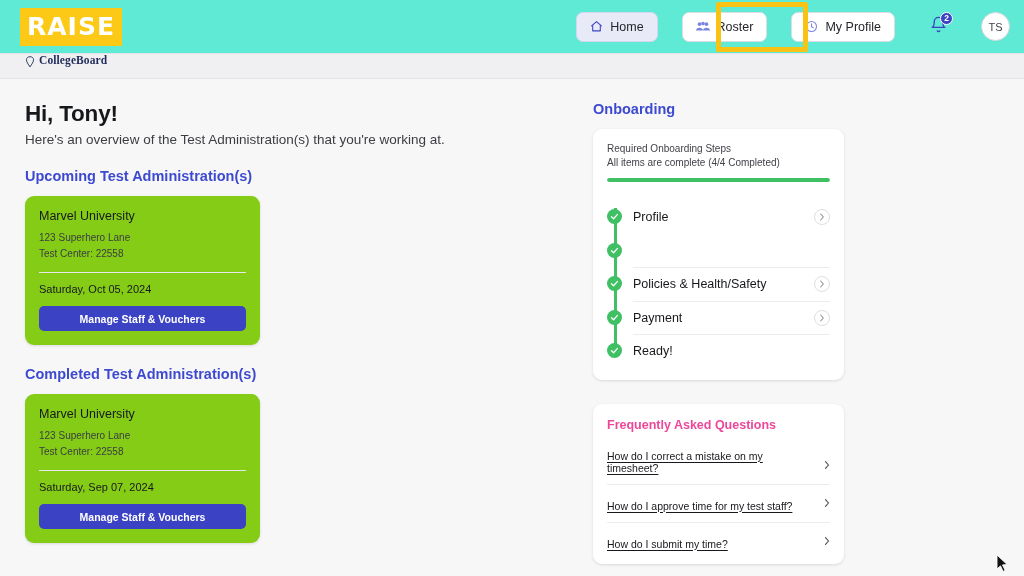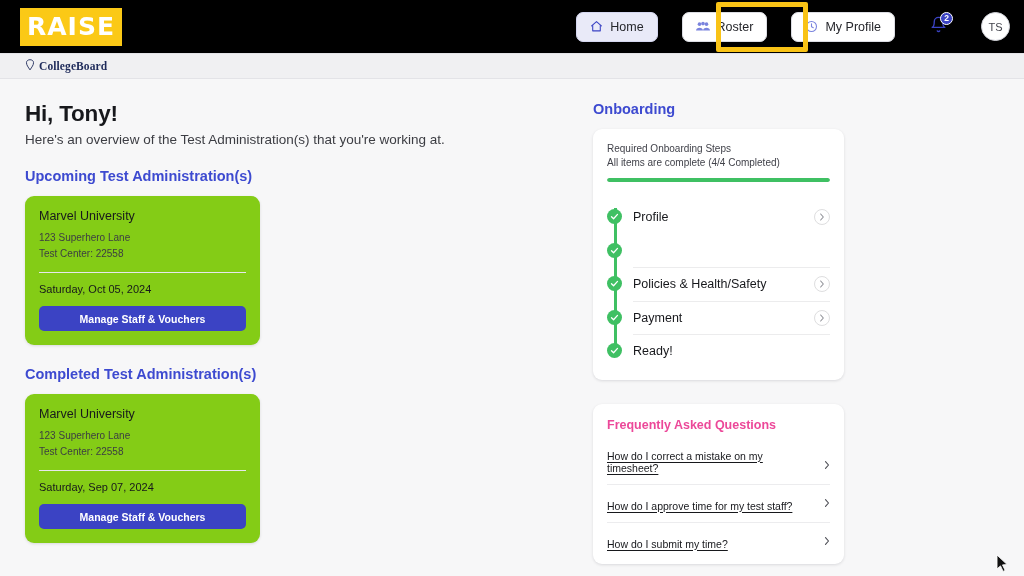--- a/index.html
+++ b/index.html
@@ -8,21 +8,21 @@
     font-family: "Liberation Sans", sans-serif;
     background: #f7f7f8;
     overflow: hidden;
   }
   .page { position: relative; width: 1024px; height: 576px; }
 
   
   .topbar {
     position: relative;
     height: 53px;
-    background: #000000;
+    background: #5eead4;
     display: flex;
     align-items: center;
     padding: 0 14px 0 20px;
   }
   .logo {
     background: #fbc916;
     color: #ffffff;
     font-weight: bold;
     font-size: 25px;
     letter-spacing: 1px;
@@ -94,21 +94,21 @@
     pointer-events: none;
     z-index: 20;
   }
 
   
   .cbstrip {
     height: 26px;
     background: #f0f0f2;
     border-top: 1px solid #e3e3e7;
     border-bottom: 1px solid #e3e3e7;
-    display: flex; align-items: center;
+    display: flex; 
     padding-left: 25px;
     gap: 4px;
   }
   .cbtext {
     font-family: "Liberation Serif", serif;
     font-weight: bold;
     font-size: 11.5px;
     color: #1e2a5a;
     letter-spacing: .1px;
   }

